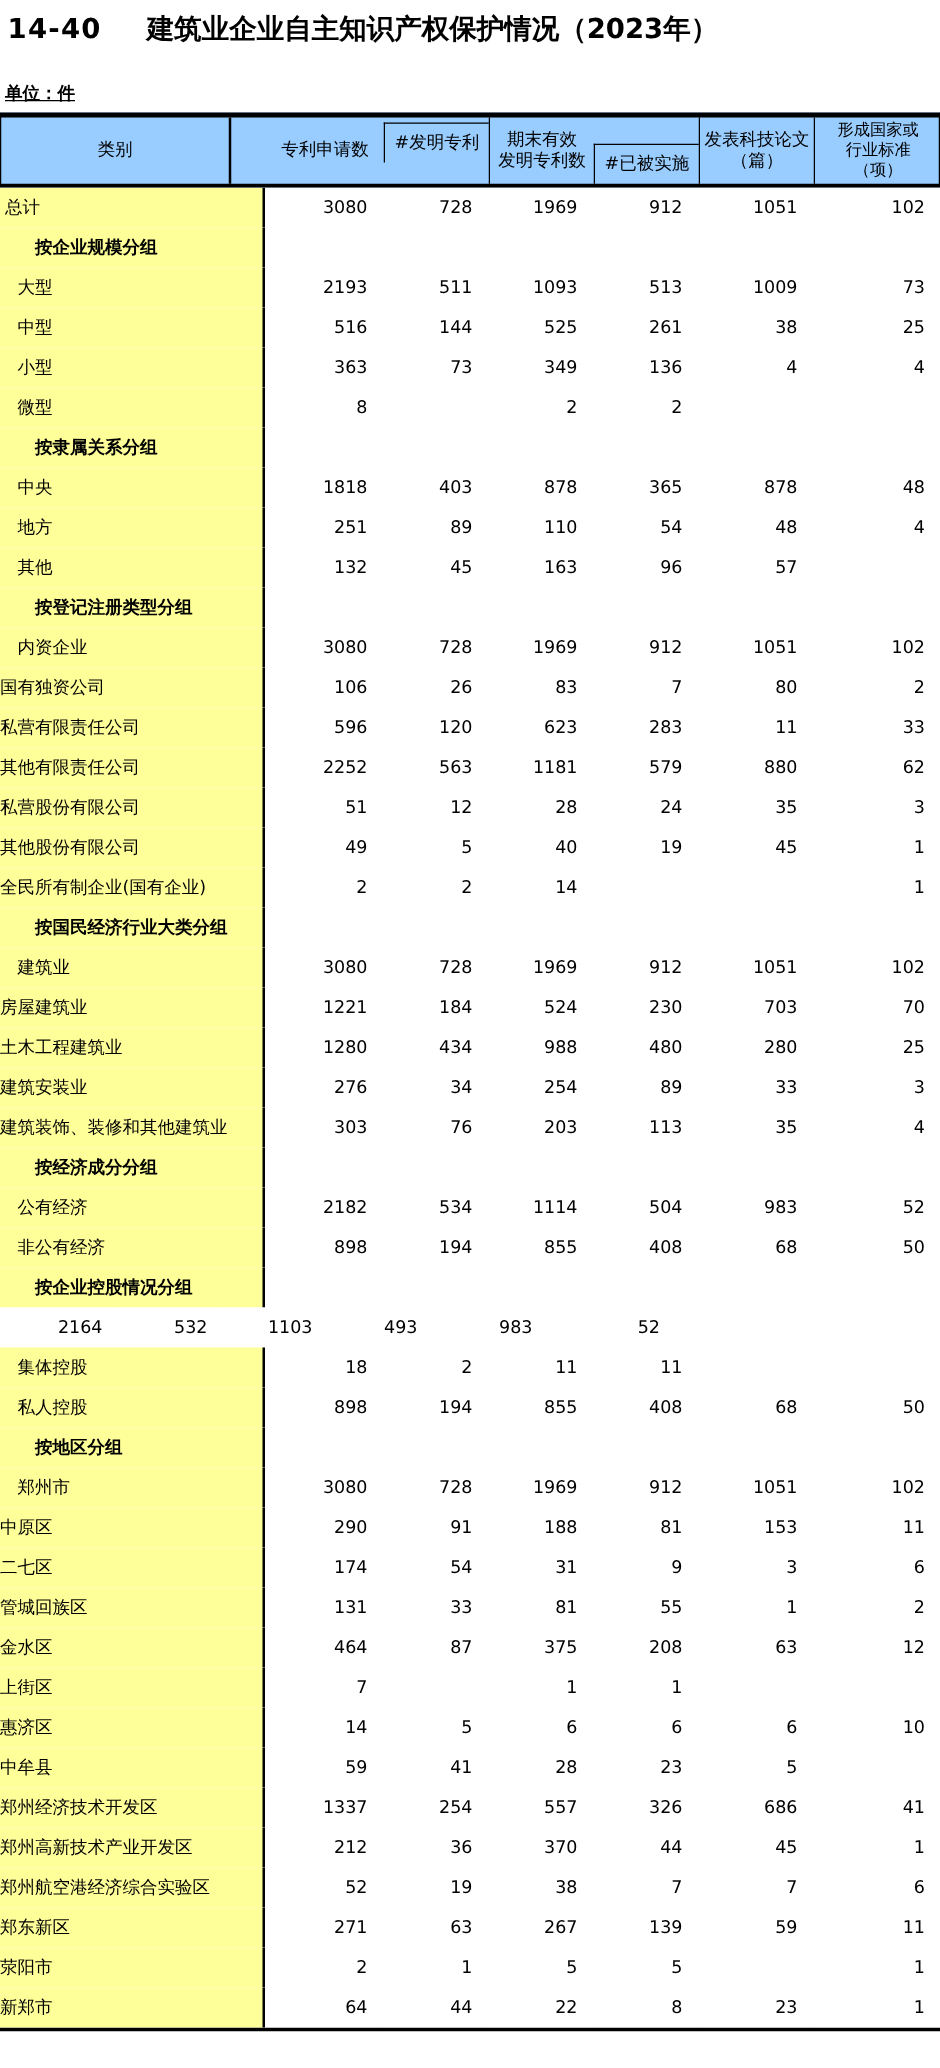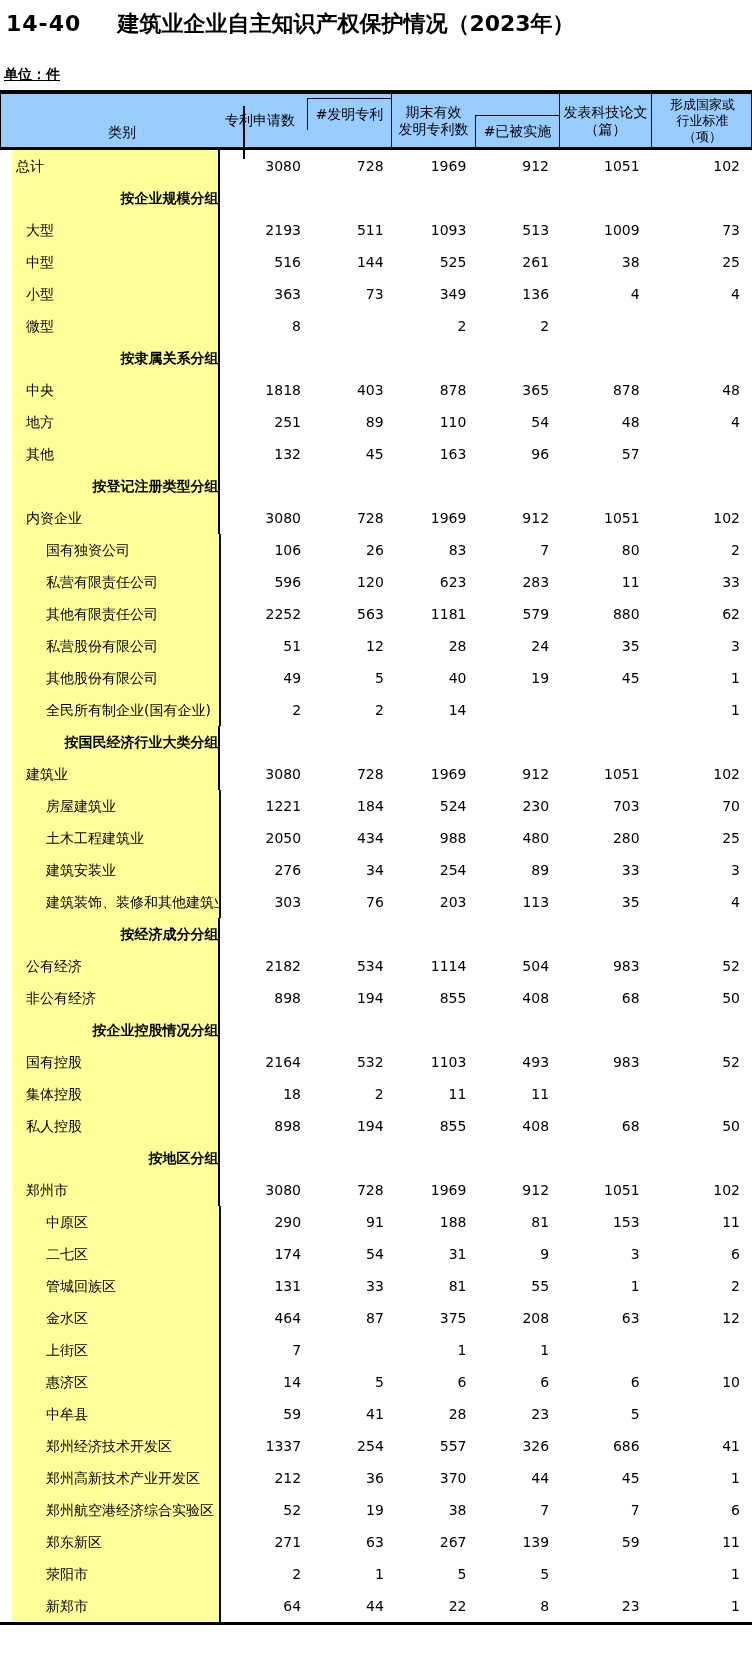--- a/index.html
+++ b/index.html
@@ -33,47 +33,47 @@
     background:#99CCFF;
     border-top:4px solid #000;
     border-bottom:3px solid #000;
     border-left:1px solid #000;
     border-right:1px solid #000;
     box-sizing:content-box;
     font-size:14px;
   }
   .hcell{position:absolute;display:flex;align-items:center;justify-content:center;
     text-align:center;line-height:17px;box-sizing:border-box;}
-  .h-cat{left:0;top:12px;width:244px;height:53px;border-right:2px solid #000;}
+  .h-cat{left:0;top:0;width:184px;height:53px;border-right:2px solid #000;}
   .h-apps{left:212px;top:0;width:94px;height:53px;}
   .h-inv{left:306px;top:4px;width:84px;height:32px;
     border-top:1px solid #000;border-left:1px solid #000;}
   .h-valid{left:390px;top:0;width:84px;height:53px;border-left:1px solid #000;}
   .h-impl{left:474px;top:21px;width:84px;height:32px;
     border-top:1px solid #000;border-left:1px solid #000;}
   .h-papers{left:558px;top:0;width:92px;height:53px;border-left:1px solid #000;}
   .h-std{left:650px;top:0;width:102px;height:53px;border-left:1px solid #000;
     font-size:13px;line-height:16px;}
 
   
   .tbody{border-bottom:3px solid #000;}
-  .row{display:flex;height:32px;margin-left:12px;}
+  .row{display:flex;height:32px;}
   .cell{box-sizing:border-box;font-size:14px;line-height:32px;white-space:nowrap;overflow:hidden;}
   .cat{width:212px;background:#FFFF99;border-right:2px solid #000;}
   .num{text-align:right;padding-right:12px;background:#fff;}
   .c0{width:94px;}
   .c1{width:84px;}
   .c2{width:84px;}
   .c3{width:84px;}
   .c4{width:92px;}
   .c5{width:102px;}
   .ind0{padding-left:4px;}
-  .ind1{padding-left:14px;text-align:right;}
+  .ind1{padding-left:28px;}
   .ind2{padding-left:14px;}
-  .ind3{padding-left:34px;}
+  .ind3{}
   .bold{font-weight:bold;}
 </style>
 </head>
 <body>
 
 <div class="page">
 
   <div class="title-row">
     <span class="title-no">14-40</span><span class="title-text">建筑业企业自主知识产权保护情况（2023年）</span>
   </div>
@@ -287,21 +287,21 @@
           <div class="cell cat ind3">房屋建筑业</div>
           <div class="cell num c0">1221</div>
           <div class="cell num c1">184</div>
           <div class="cell num c2">524</div>
           <div class="cell num c3">230</div>
           <div class="cell num c4">703</div>
           <div class="cell num c5">70</div>
         </div>
         <div class="row">
           <div class="cell cat ind3">土木工程建筑业</div>
-          <div class="cell num c0">2050</div>
+          <div class="cell num c0">1280</div>
           <div class="cell num c1">434</div>
           <div class="cell num c2">988</div>
           <div class="cell num c3">480</div>
           <div class="cell num c4">280</div>
           <div class="cell num c5">25</div>
         </div>
         <div class="row">
           <div class="cell cat ind3">建筑安装业</div>
           <div class="cell num c0">276</div>
           <div class="cell num c1">34</div>
@@ -349,21 +349,20 @@
         <div class="row">
           <div class="cell cat ind1 bold">按企业控股情况分组</div>
           <div class="cell num c0"></div>
           <div class="cell num c1"></div>
           <div class="cell num c2"></div>
           <div class="cell num c3"></div>
           <div class="cell num c4"></div>
           <div class="cell num c5"></div>
         </div>
         <div class="row">
-          <div class="cell cat ind2">国有控股</div>
           <div class="cell num c0">2164</div>
           <div class="cell num c1">532</div>
           <div class="cell num c2">1103</div>
           <div class="cell num c3">493</div>
           <div class="cell num c4">983</div>
           <div class="cell num c5">52</div>
         </div>
         <div class="row">
           <div class="cell cat ind2">集体控股</div>
           <div class="cell num c0">18</div>

